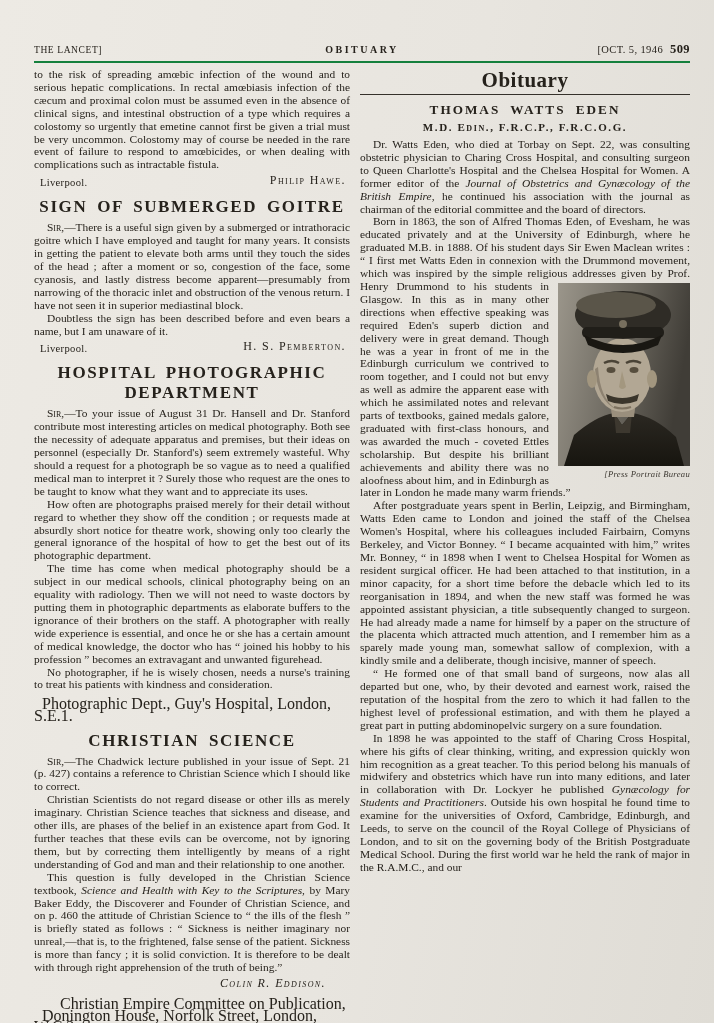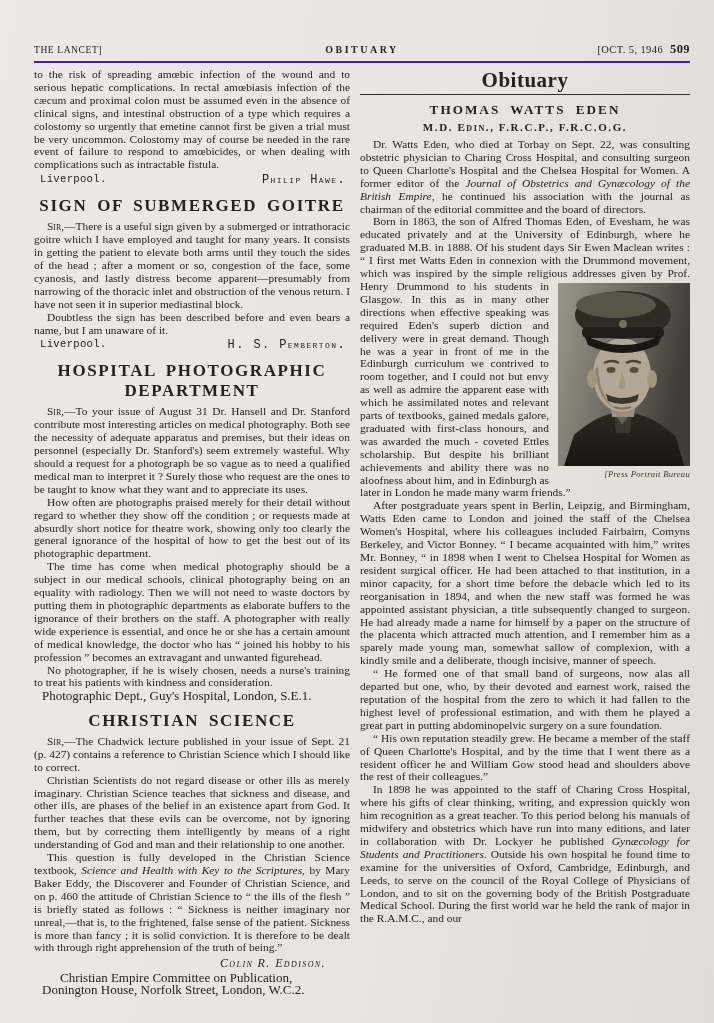--- a/index.html
+++ b/index.html
@@ -5,44 +5,44 @@
   html,body{margin:0;padding:0;}
   body{
     width:714px;height:1023px;overflow:hidden;
     background:linear-gradient(100deg,#edeae4 0%,#e8e5df 55%,#dfdcd5 100%);
     font-family:"Liberation Serif", serif;
     color:#26221c;
     -webkit-font-smoothing:antialiased;
   }
   .page{width:714px;height:1023px;box-sizing:border-box;padding:42px 24px 0 34px;}
   
-  .masthead{display:flex;align-items:baseline;border-bottom:2px solid #4c1d95;padding-bottom:4px;}
+  .masthead{display:flex;align-items:baseline;border-bottom:2px solid #15803d;padding-bottom:4px;}
   .mh-left{width:170px;font-size:9.5px;letter-spacing:.6px;}
   .mh-center{flex:1;text-align:center;font-size:10px;letter-spacing:2.5px;font-weight:bold;}
   .mh-right{width:170px;text-align:right;font-size:10.5px;letter-spacing:.4px;}
   .mh-pageno{font-weight:bold;font-size:12.5px;margin-left:7px;text-align:center;}
   
   .cols{display:flex;margin-top:5px;}
   .col-left{width:316px;margin-right:10px;}
   .col-right{width:330px;}
   p.para{margin:0;font-size:11.4px;line-height:12.9px;text-align:justify;text-indent:13px;}
   p.noindent{text-indent:0;}
   .sc{font-variant:small-caps;}
   .em{font-style:italic;}
   
   .letter-heading{font-size:17px;font-weight:bold;text-align:center;letter-spacing:1.6px;word-spacing:4px;margin:9px 0 4px 0;}
   
-  .sigrow{display:flex;justify-content:space-between;align-items:flex-start;font-size:10.6px;margin:2px 0 0 6px;font-family:Liberation Mono, monospace;}
+  .sigrow{display:flex;justify-content:space-between;align-items:flex-end;font-size:10.6px;margin:2px 0 0 6px;}
   .sig-place{letter-spacing:.3px;}
   .sig-name{font-variant:small-caps;font-size:12px;letter-spacing:1.4px;padding-right:4px;}
   .sigblock-right{text-align:right;margin-top:-12px;}
   .sigblock-right .sig-name{display:block;}
   .sig-role{display:block;font-size:11px;padding-right:2px;margin-top:1px;}
   .sig-solo{text-align:right;font-variant:small-caps;font-size:12px;letter-spacing:1.4px;padding-right:24px;margin-top:2px;font-style:italic;}
-  .addr{font-size:13px;line-height:11.6px;margin-top:1px;}
+  .addr{font-size:16px;line-height:11.6px;margin-top:7px;}
   .addr .l1{display:block;text-indent:26px;}
   .addr .l2{display:block;text-indent:8px;}
   .addr-single{display:block;text-indent:8px;}
   
   .obit-title{font-size:21px;font-weight:bold;text-align:center;letter-spacing:.5px;border-bottom:1.5px solid #35312b;padding-bottom:1px;margin-bottom:7px;}
   .obit-name{font-size:13.2px;font-weight:bold;text-align:center;letter-spacing:2px;word-spacing:5px;margin:2px 0 3px 0;}
   .obit-degrees{font-size:11px;font-variant:small-caps;font-weight:bold;text-align:center;letter-spacing:1.6px;margin-bottom:5px;}
   
   .portrait-float{float:right;width:132px;margin:3px 0 2px 9px;}
   .portrait-frame{width:132px;height:183px;display:block;}
@@ -145,18 +145,17 @@
             <path d="M64,88 L61,104 Q64,108 68,104 Z" fill="#a3977f"></path>
 
             <path d="M48,111 Q64,119 81,111 L79,118 Q64,124 50,118 Z" fill="#3a352b"></path>
             <path d="M56,124 Q64,127 73,124" stroke="#7d7260" stroke-width="2" fill="none"></path>
           </svg>
             <span class="portrait-caption">[Press Portrait Bureau</span>
           </span><span>addresses given by Prof. Henry Drummond to his students in Glasgow.  In this as in many other directions when effective speaking was required Eden's superb diction and delivery were in great demand.  Though he was a year in front of me in the Edinburgh curriculum we contrived to room together, and I could not but envy as well as admire the apparent ease with which he assimilated notes and relevant parts of textbooks, gained medals galore, graduated with first-class honours, and was awarded the much - coveted Ettles scholarship.  But despite his brilliant achievements and ability there was no aloofness about him, and in Edinburgh as later in London he made many warm friends.”</span></p>
 
       <p class="para">After postgraduate years spent in Berlin, Leipzig, and Birmingham, Watts Eden came to London and joined the staff of the Chelsea Women's Hospital, where his colleagues included Fairbairn, Comyns Berkeley, and Victor Bonney. “ I became acquainted with him,” writes Mr. Bonney, “ in 1898 when I went to Chelsea Hospital for Women as resident surgical officer.  He had been attached to that institution, in a minor capacity, for a short time before the debacle which led to its reorganisation in 1894, and when the new staff was formed he was appointed assistant physician, a title subsequently changed to surgeon.  He had already made a name for himself by a paper on the structure of the placenta which attracted much attention, and I remember him as a sparely made young man, somewhat sallow of complexion, with a kindly smile and a deliberate, though incisive, manner of speech.</p>
       <p class="para">“ He formed one of that small band of surgeons, now alas all departed but one, who, by their devoted and earnest work, raised the reputation of the hospital from the zero to which it had fallen to the highest level of professional estimation, and with them he played a great part in putting abdominopelvic surgery on a sure foundation.</p>
-      <p class="para">“ His own reputation steadily grew.  He became a member of the staff of Queen Charlotte's Hospital, and by the time that I went there as a resident officer he and William Gow stood head and shoulders above the rest of their colleagues.”</p>
       <p class="para"><span>In 1898 he was appointed to the staff of Charing Cross Hospital, where his gifts of clear thinking, writing, and expression quickly won him recognition as a great teacher. To this period belong his manuals of midwifery and obstetrics which have run into many editions, and later in collaboration with Dr. Lockyer he published </span><span class="em">Gynæcology for Students and Practitioners</span><span>.  Outside his own hospital he found time to examine for the universities of Oxford, Cambridge, Edinburgh, and Leeds, to serve on the council of the Royal College of Physicians of London, and to sit on the governing body of the British Postgraduate Medical School.  During the first world war he held the rank of major in the R.A.M.C., and our</span></p>
 
     </div>
   </div>
 </div>
 
 </body></html>

